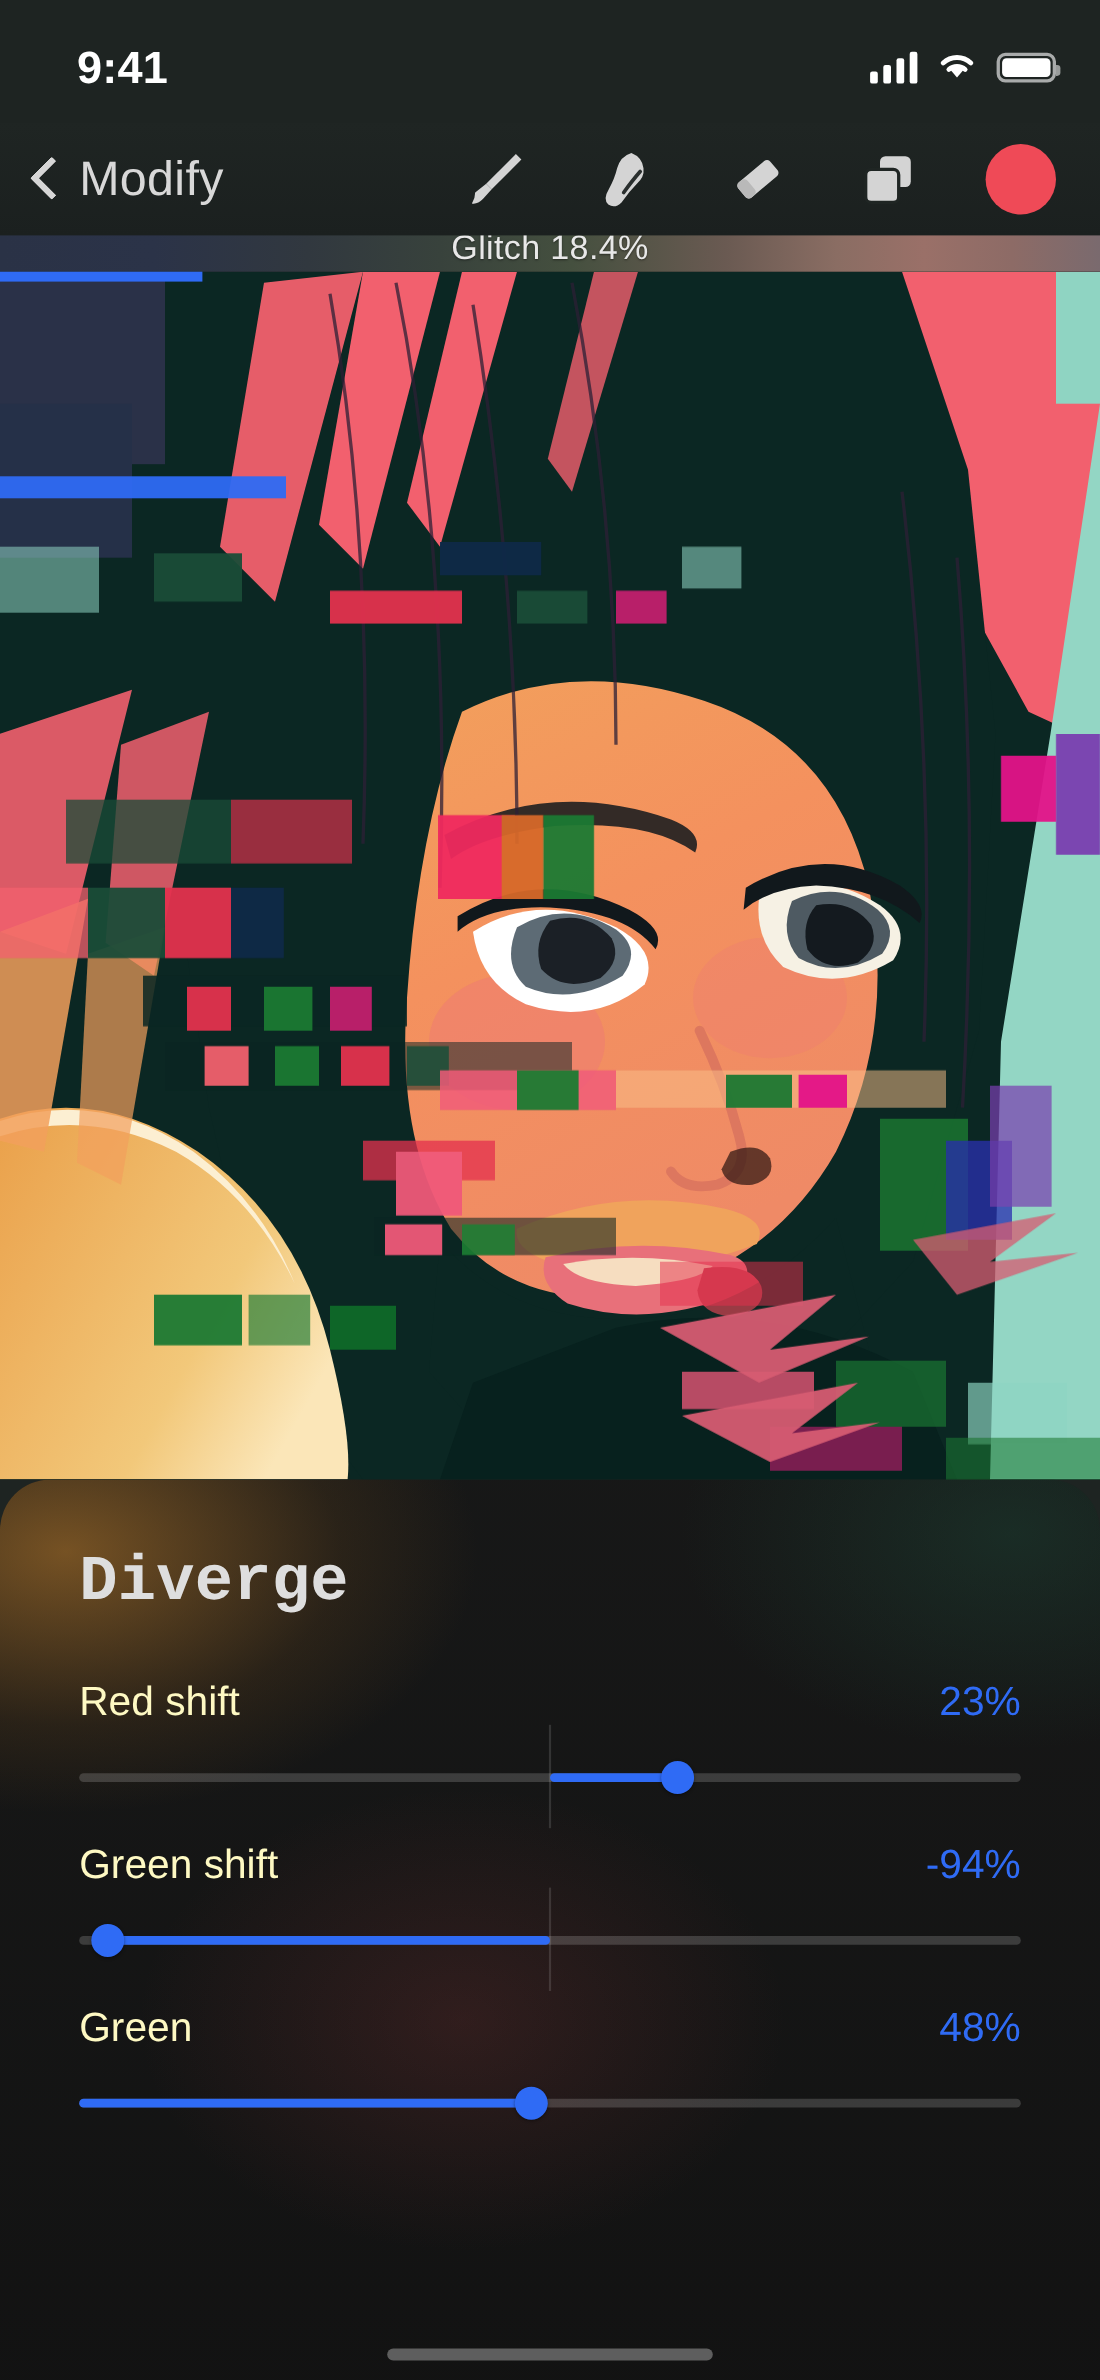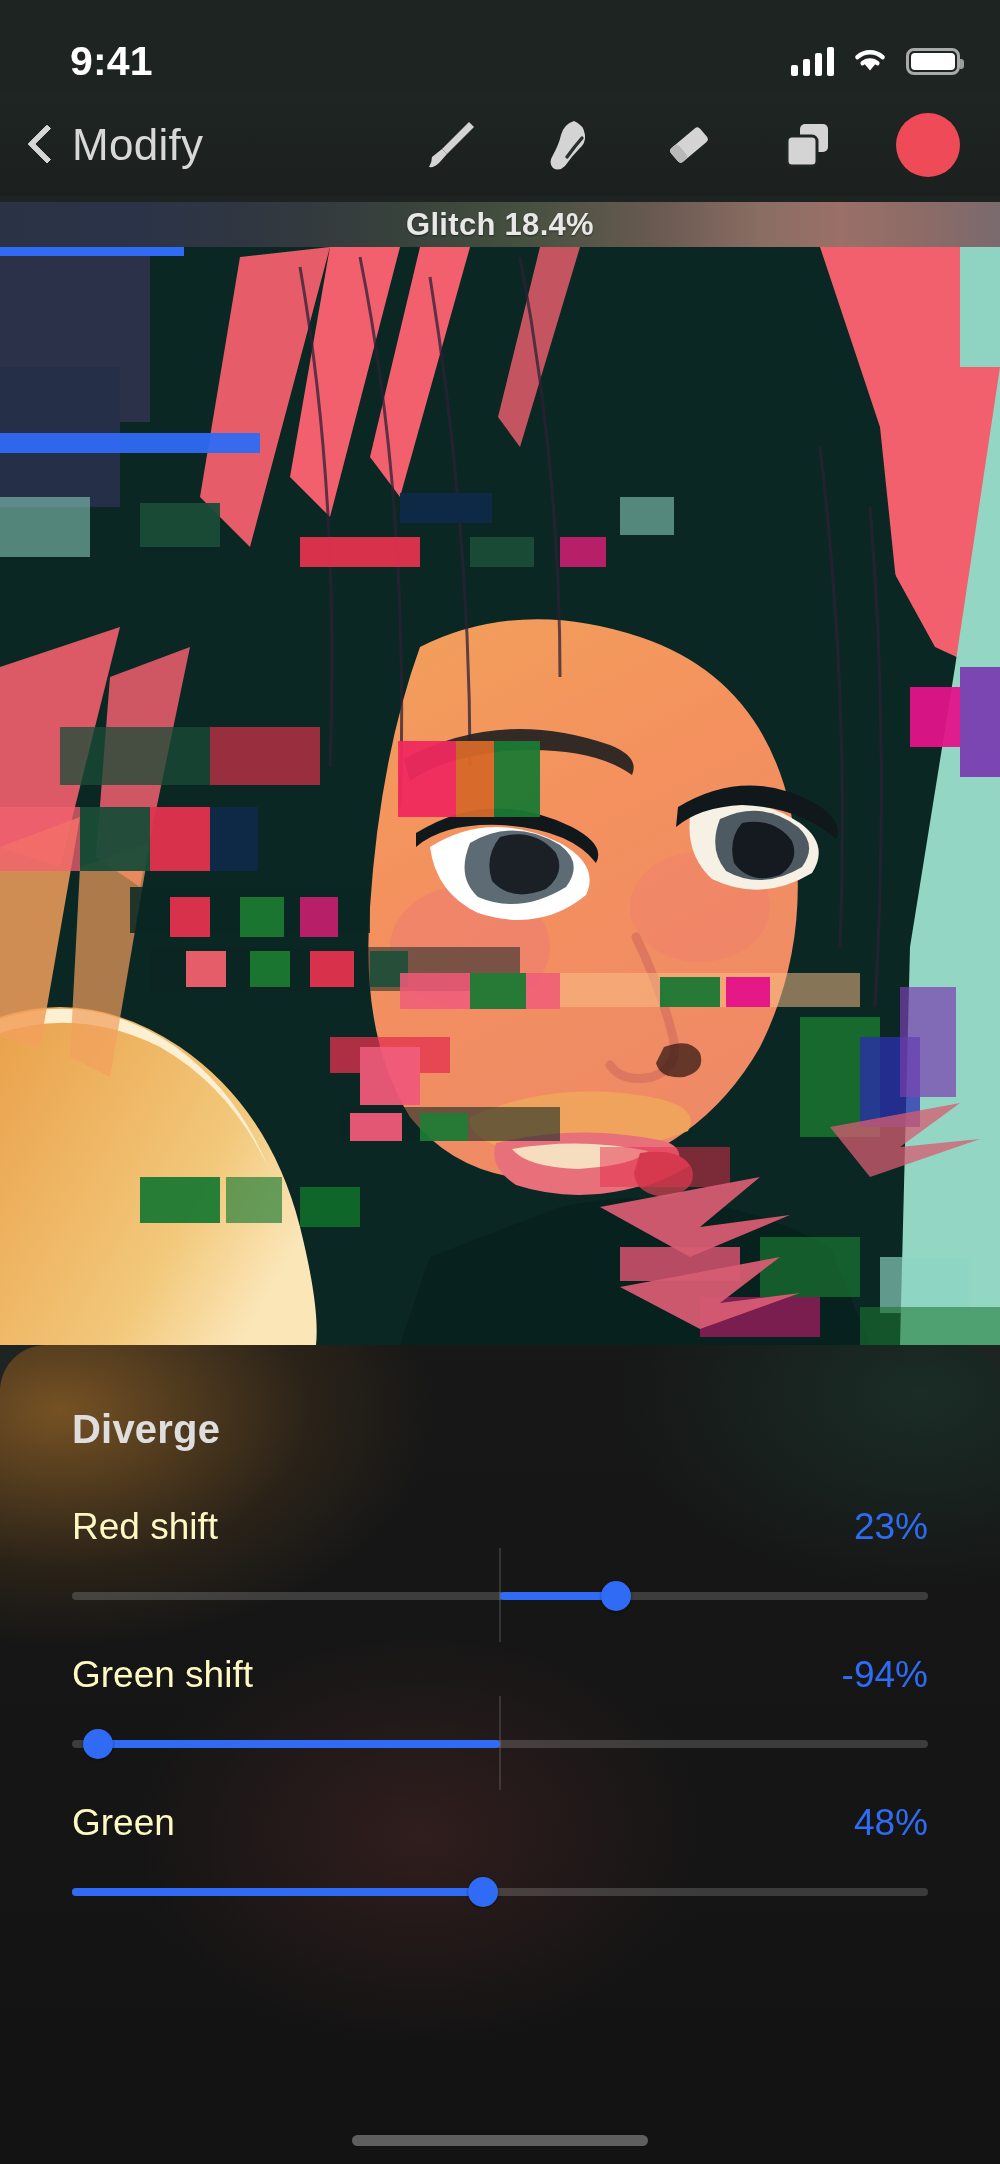--- a/index.html
+++ b/index.html
@@ -71,21 +71,21 @@
   .battery b {
     display: block;
     height: 100%;
     background: #ffffff;
     border-radius: 4px;
   }
 
   
   .navbar {
     position: absolute;
-    top: 94px; left: 0;
+    top: 112px; left: 0;
     width: 1000px; height: 102px;
     z-index: 40;
     display: flex;
     align-items: center;
     padding: 0 32px 0 24px;
     background: linear-gradient(180deg,#1f2523 0%, #1b201f 100%);
   }
   .nav-left { display: flex; align-items: center; gap: 14px; }
   .chev {
     width: 34px; height: 46px;
@@ -134,21 +134,21 @@
     background:
       linear-gradient(90deg,
         #2a3246 0%, #2b3348 14%, #31383f 28%,
         #38423c 40%, #45503f 52%,
         #6a5a52 66%, #8a6d63 76%, #9a7068 84%,
         #8d6b66 92%, #7a6a6e 100%);
   }
   .glitch-label {
     color: #e8e8e8;
     font-size: 31px;
-    font-weight: 700;
+    font-weight: 400;
     letter-spacing: 0.3px;
     text-shadow: 0 1px 2px rgba(0,0,0,0.5);
   }
   .glitch-progress {
     position: absolute;
     top: 247px; left: 0;
     height: 9px;
     background: #2f6bf5;
     z-index: 31;
   }
@@ -182,24 +182,25 @@
       radial-gradient(430px 280px at 92% 6%, rgba(30,70,55,0.45) 0%, rgba(0,0,0,0) 70%),
       linear-gradient(180deg, rgba(22,22,22,0.90) 0%, rgba(20,20,20,0.94) 55%, rgba(18,18,18,0.97) 100%);
   }
   .panel-inner {
     position: relative;
     z-index: 2;
     padding: 62px 72px 0 72px;
   }
   .panel-title {
     color: #dedede;
-    font-size: 40px;
+    font-size: 58px;
     font-weight: 700;
     letter-spacing: 0.2px;
     margin-bottom: 54px;
+    font-family: Liberation Mono, monospace;
   }
   .slider-row { margin-bottom: 36px; }
   .slider-head {
     display: flex;
     align-items: baseline;
     justify-content: space-between;
     margin-bottom: 26px;
   }
   .slider-label {
     color: #fef9c3;

